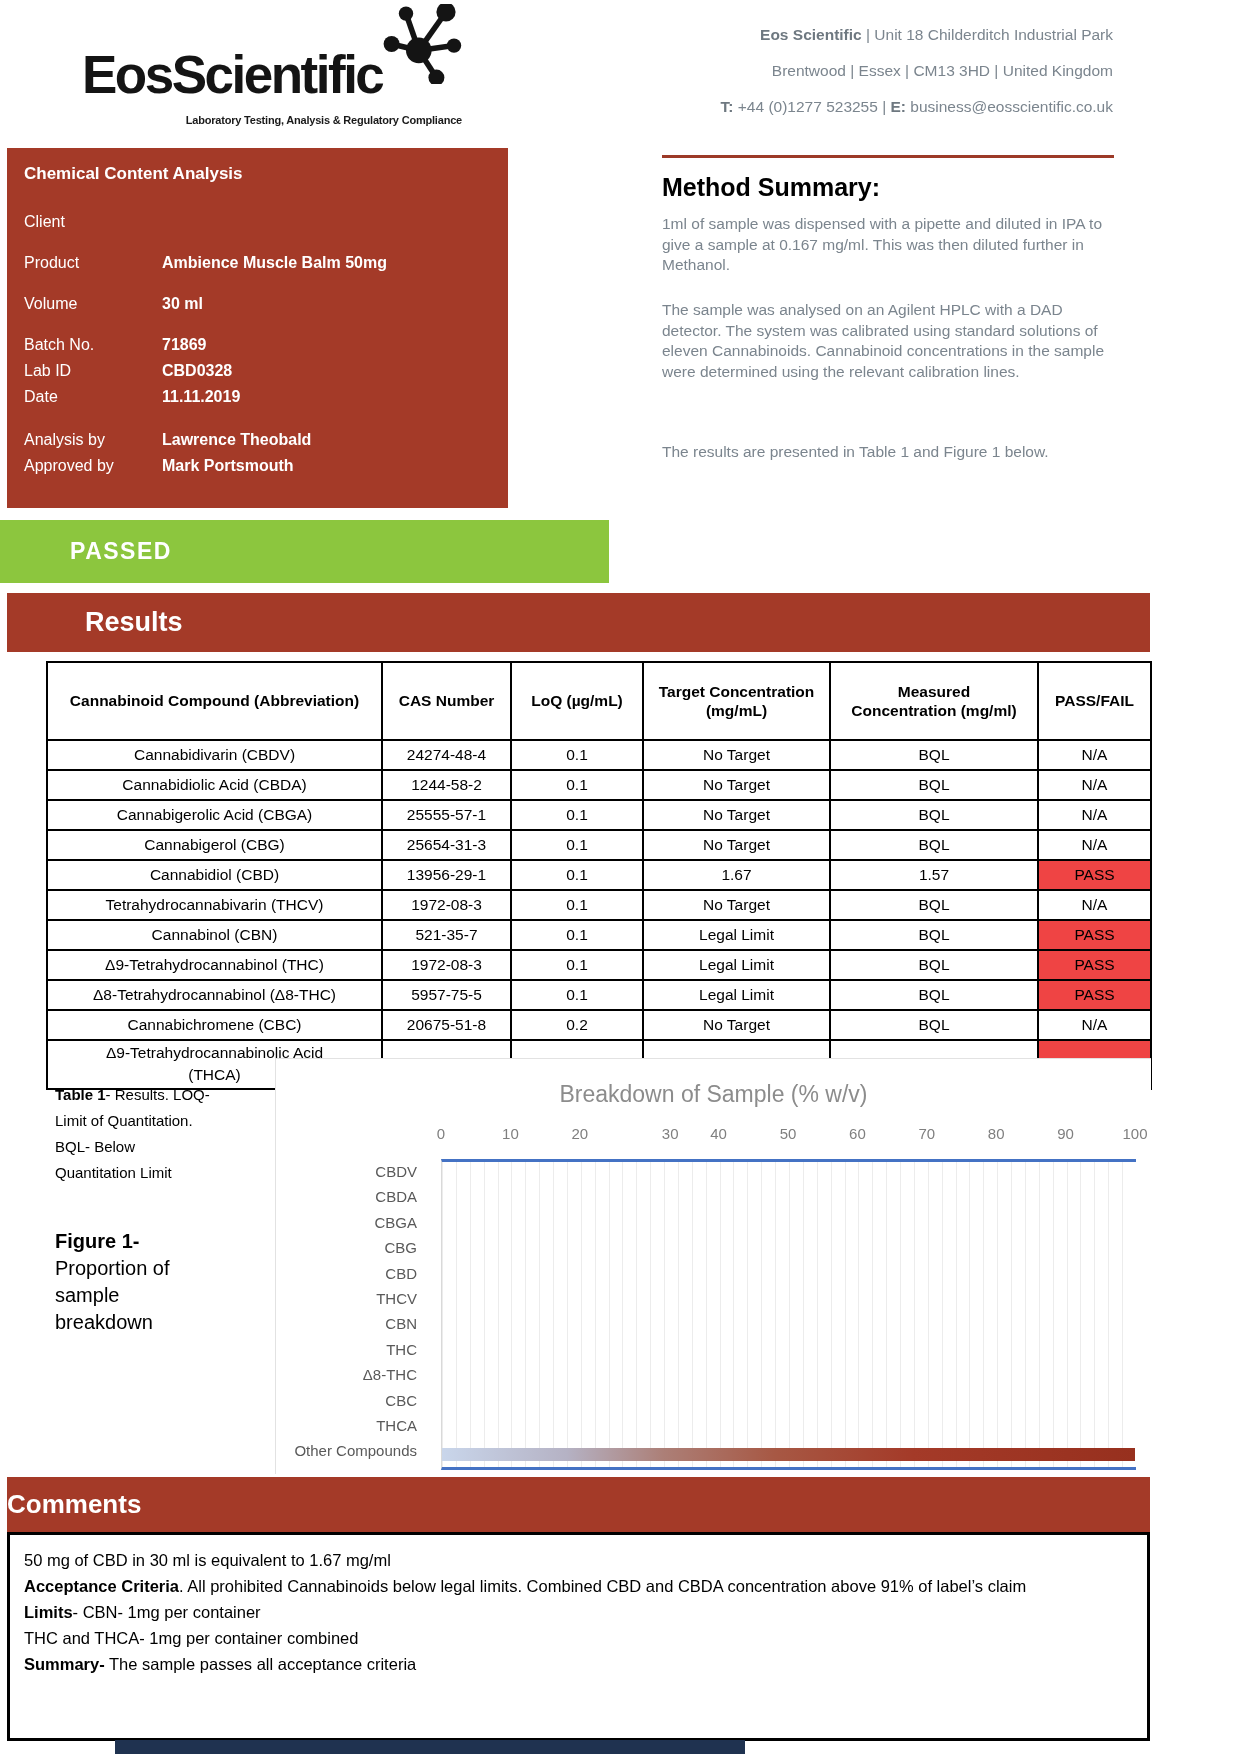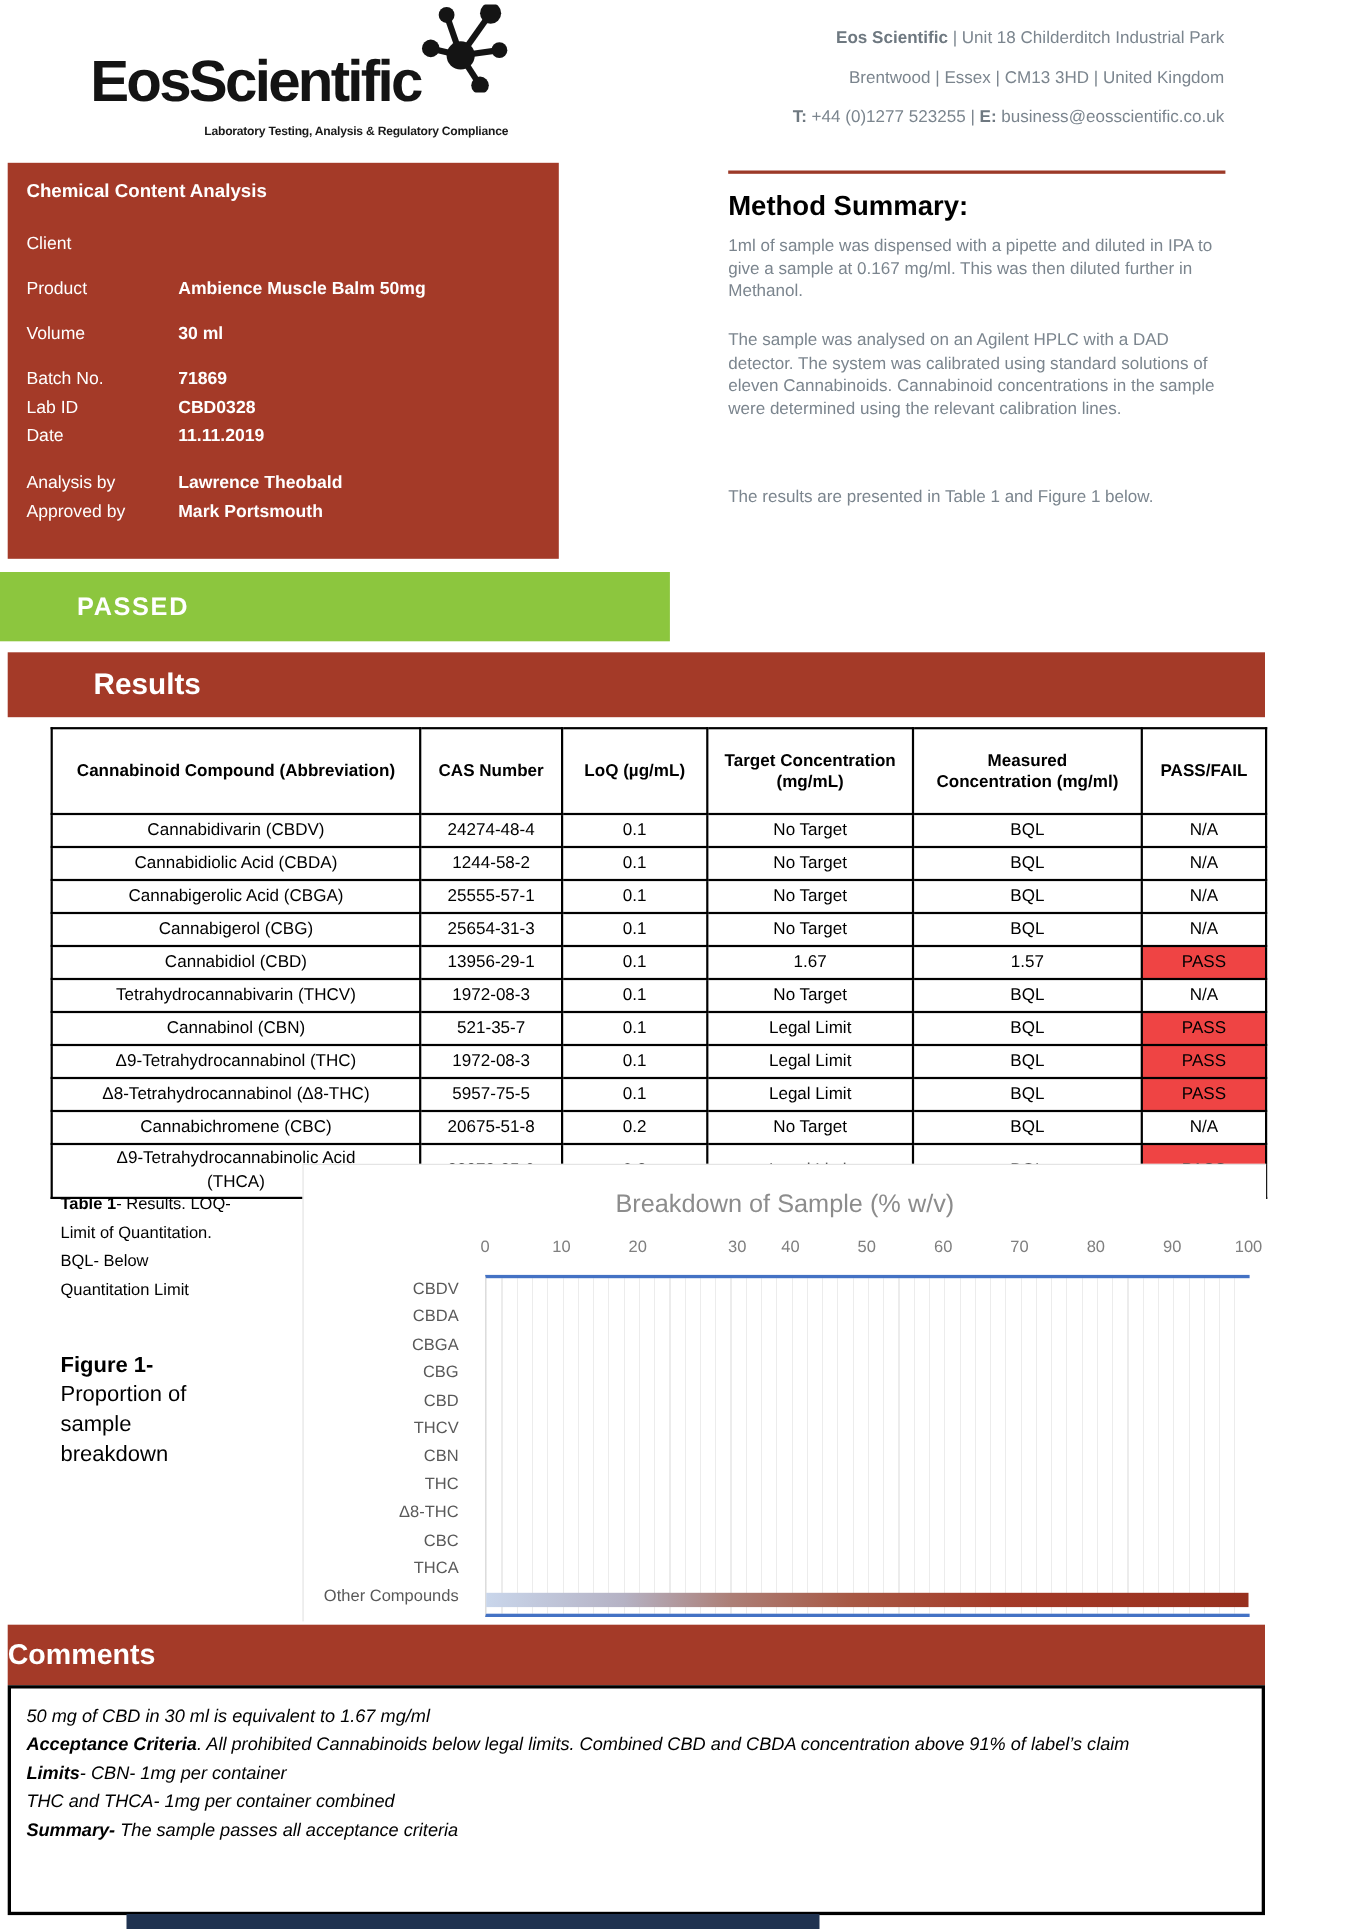--- a/index.html
+++ b/index.html
@@ -60,21 +60,21 @@
   #chart-cats{position:absolute;left:0;top:100px;width:151px;}
   #chart-cats .cat{height:25.42px;line-height:25.42px;text-align:right;font-size:15px;color:#595959;padding-right:10px;}
   .plot{position:absolute;left:165px;top:100px;width:694px;height:305px;
     border-top:3px solid #4472C4;border-bottom:3px solid #4472C4;border-left:1px solid #D9D9D9;
     background:repeating-linear-gradient(90deg,#ECECEC 0 1px,#FFFFFF 1px 13.88px);}
   .plot .bar{position:absolute;left:0;height:13px;
     background:linear-gradient(90deg,#C9D6EB 0%,#B5B2C4 18%,#AC7F77 32%,#A75844 48%,#A43A28 68%,#97301E 100%);}
 
   
   .comments-box{position:absolute;left:7px;top:1532px;width:1143px;height:209px;border:3px solid #000;box-sizing:border-box;
-    padding:12px 14px;font-size:16.5px;color:#000;background:#fff;font-style:italic;}
+    padding:12px 14px;font-size:16.5px;color:#000;background:#fff;}
   .c-line{line-height:26px;max-width:1040px;}
 
   .footer-bar{position:absolute;left:115px;top:1740px;width:630px;height:14px;background:#1F3250;}
 </style>
 </head>
 <body>
 
 <div class="page">
 
   <div class="logo-block">

